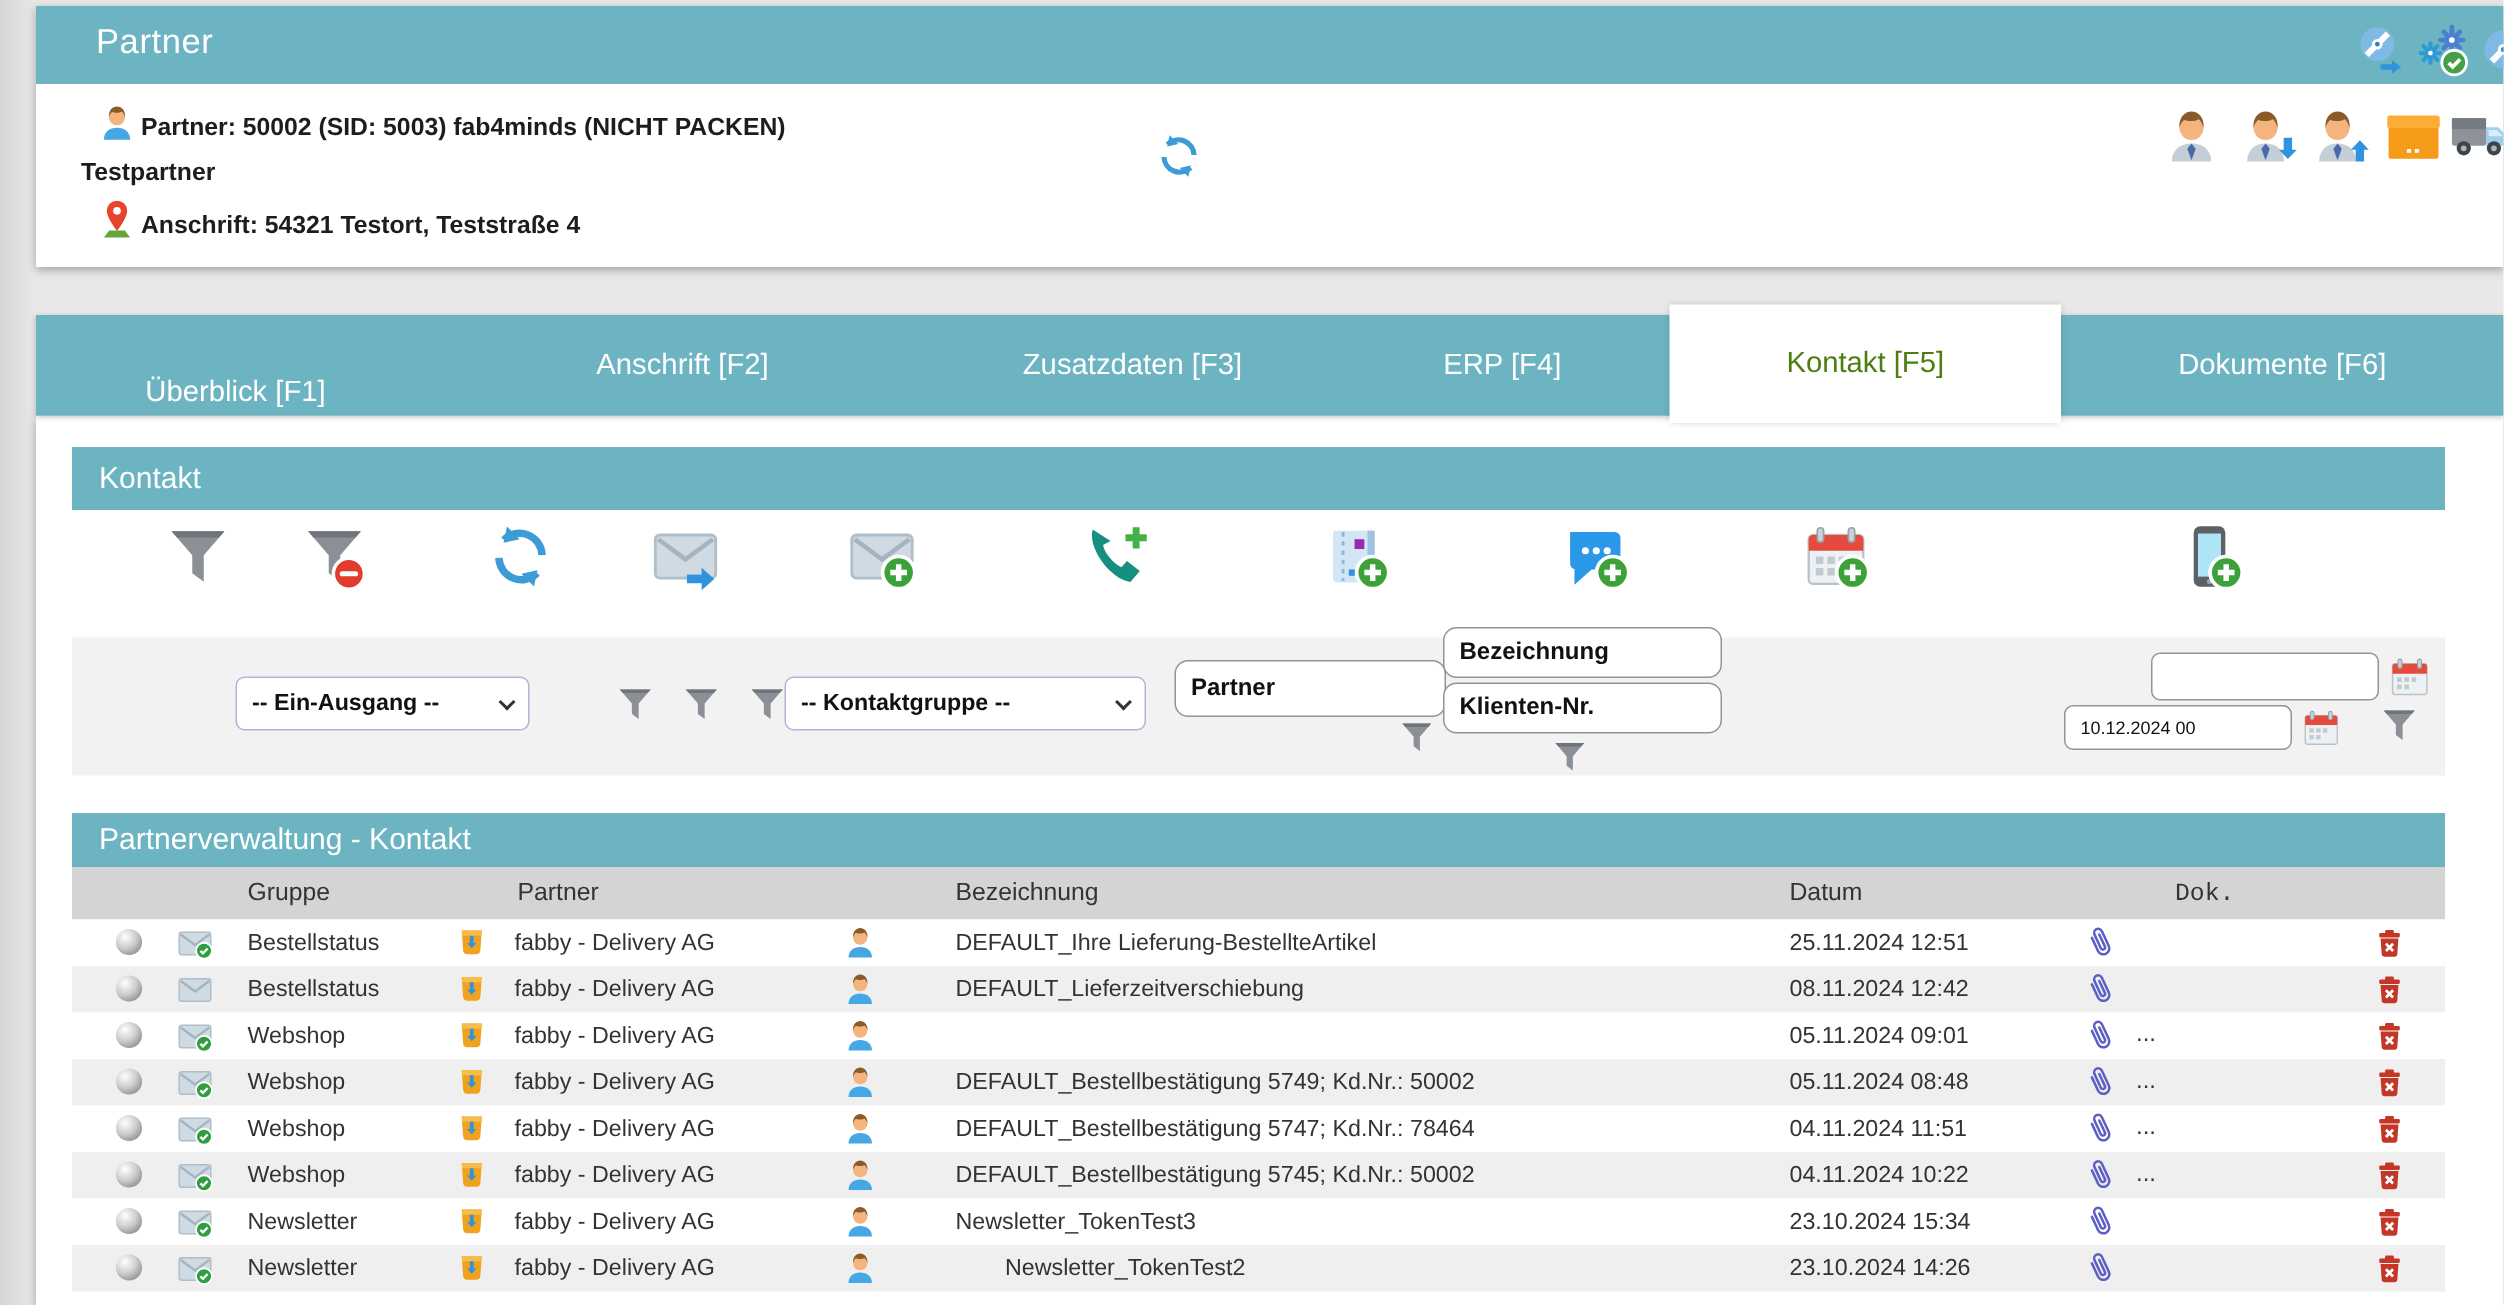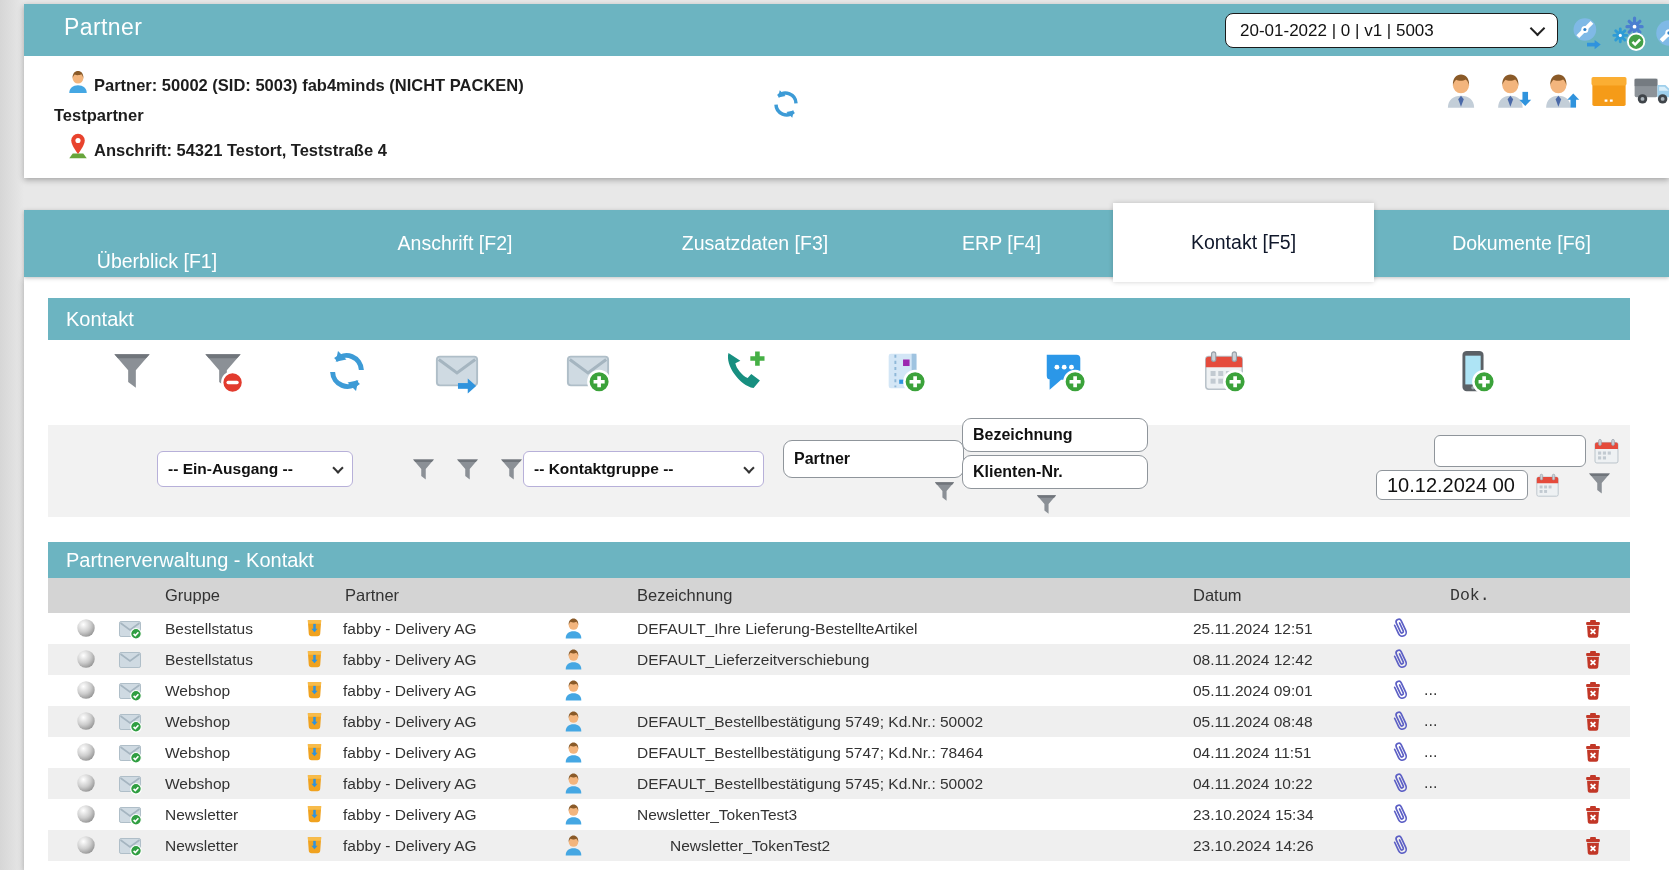--- a/index.html
+++ b/index.html
@@ -23,21 +23,21 @@
     transform:rotate(45deg);margin-top:-5px}
   .pline1{position:absolute;left:70px;top:72px;font-size:16.5px;font-weight:bold;color:#1d1d1d;white-space:nowrap}
   .pline2{position:absolute;left:30px;top:102px;font-size:16.5px;font-weight:bold;color:#1d1d1d}
   .addr{position:absolute;left:70px;top:137px;font-size:16.5px;font-weight:bold;color:#1d1d1d;white-space:nowrap}
 
   
   .tabs{position:absolute;left:24px;right:0;top:210px;height:67px;background:var(--teal);
     display:flex;z-index:2;box-shadow:0 1px 4px rgba(0,0,0,.25)}
   .tab{color:#fff;font-size:19.5px;display:flex;align-items:center;justify-content:center;
     cursor:pointer;white-space:nowrap}
-  .tab.active{background:#fff;color:#0f172a;margin-top:-7px;margin-bottom:-5px;z-index:3;
+  .tab.active{background:#fff;color:#4d7c0f;margin-top:-7px;margin-bottom:-5px;z-index:3;
     box-shadow:0 0 5px rgba(0,0,0,.18)}
 
   
   .content-card{position:absolute;left:24px;right:0;top:277px;bottom:0;background:#fff;
     box-shadow:0 2px 6px rgba(0,0,0,.3);z-index:1}
   .sec-head{position:absolute;left:24px;width:1582px;background:var(--teal);color:#fff;
     padding-left:18px;white-space:nowrap}
   .sec-head.kontakt{top:21px;height:42px;line-height:42px;font-size:20px}
   .sec-head.table{top:265px;height:36px;line-height:36px;font-size:20px}
 
@@ -46,43 +46,39 @@
   .tool svg{width:100%;height:100%}
 
   .filter-band{position:absolute;left:24px;top:148px;width:1582px;height:92px;background:#f2f2f2}
   .fake-select{position:absolute;height:36px;background:#fff;border:1px solid #b7b0d9;border-radius:6px;
     display:flex;align-items:center;padding:0 10px;font-weight:bold;font-size:15.5px;color:#111;cursor:pointer}
   .fake-select .val{flex:1;white-space:nowrap}
   .fake-select .chev{width:8px;height:8px;border-width:2px;border-color:#333;margin-top:-3px}
   .f-input{position:absolute;background:#fff;border:1px solid #8f959b;border-radius:9px;
     font-family:"Liberation Sans",sans-serif;font-size:16px;padding:0 10px;color:#111;outline:none}
   .f-input.bold{font-weight:bold}
-  .f-input.date{border-radius:6px;font-size:20px}
+  .f-input.date{border-radius:6px;font-size:12px}
 
   .col-head{position:absolute;left:24px;top:301px;width:1582px;height:35px;background:#d4d4d4}
   .col-head span{position:absolute;line-height:35px;font-size:16.5px;color:#333;cursor:pointer}
 
   #rows{position:absolute;left:24px;top:336px;width:1582px}
   .row{position:relative;height:31px;background:#fff}
   .row.alt{background:#efefef}
   .cell{position:absolute;line-height:31px;font-size:15.5px;color:#333;white-space:nowrap}
   .rico{position:absolute;cursor:pointer}
   .rico svg{width:100%;height:100%;display:block}
   .dots{position:absolute;left:1376px;line-height:29px;font-size:16px;color:#333;cursor:pointer}
 </style>
 </head>
 <body>
 
 <section class="top-card">
   <div class="card-head">
     <span class="card-title">Partner</span>
-    <div class="version-select">
-      <span class="val">20-01-2022 | 0 | v1 | 5003</span>
-      <span class="chev"></span>
-    </div>
     <div id="head-icons">
         <span class="ic" style="left: 1546px; top: 12px; width: 34px; height: 34px; cursor: pointer;">
           <svg viewBox="0 0 24 24">
             <circle cx="10.5" cy="9.5" r="8" fill="#7fb9e6"></circle>
             <path d="M5.5 14.5l10-10" stroke="#fff" stroke-width="2.8"></path>
             <circle cx="10.5" cy="9.5" r="2.5" fill="#fff"></circle>
             <circle cx="10.5" cy="9.5" r="1.1" fill="#2f80c8"></circle>
             <path d="M12 20.2h6.5" stroke="#2f93dd" stroke-width="2.6"></path>
             <path d="M17.4 17l4.3 3.2-4.3 3.2z" fill="#2f93dd"></path>
           </svg>

